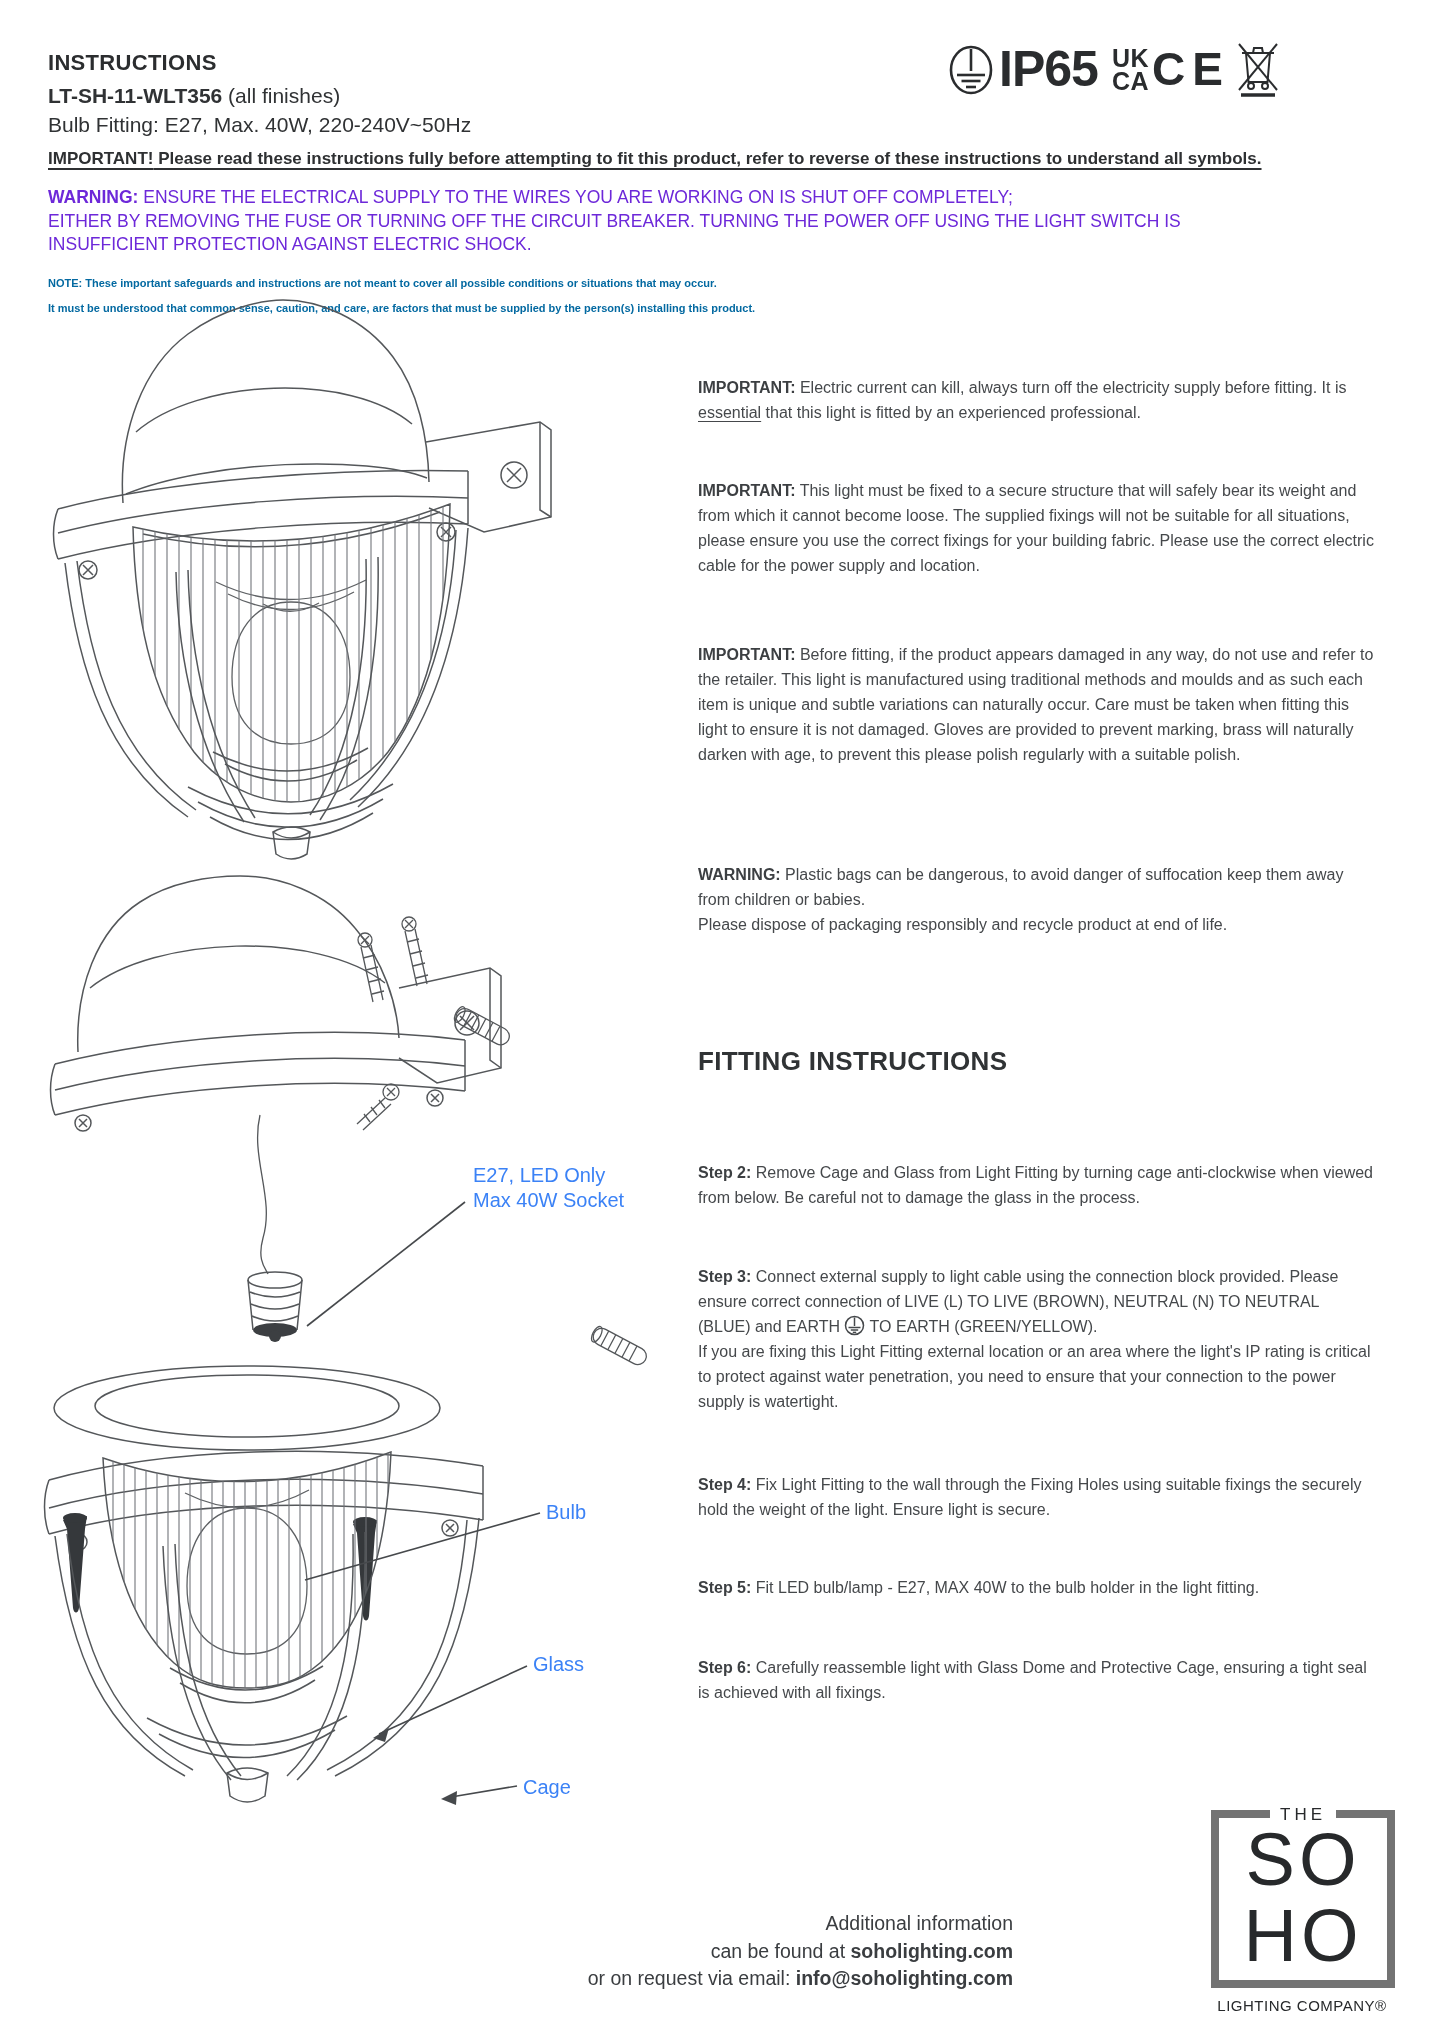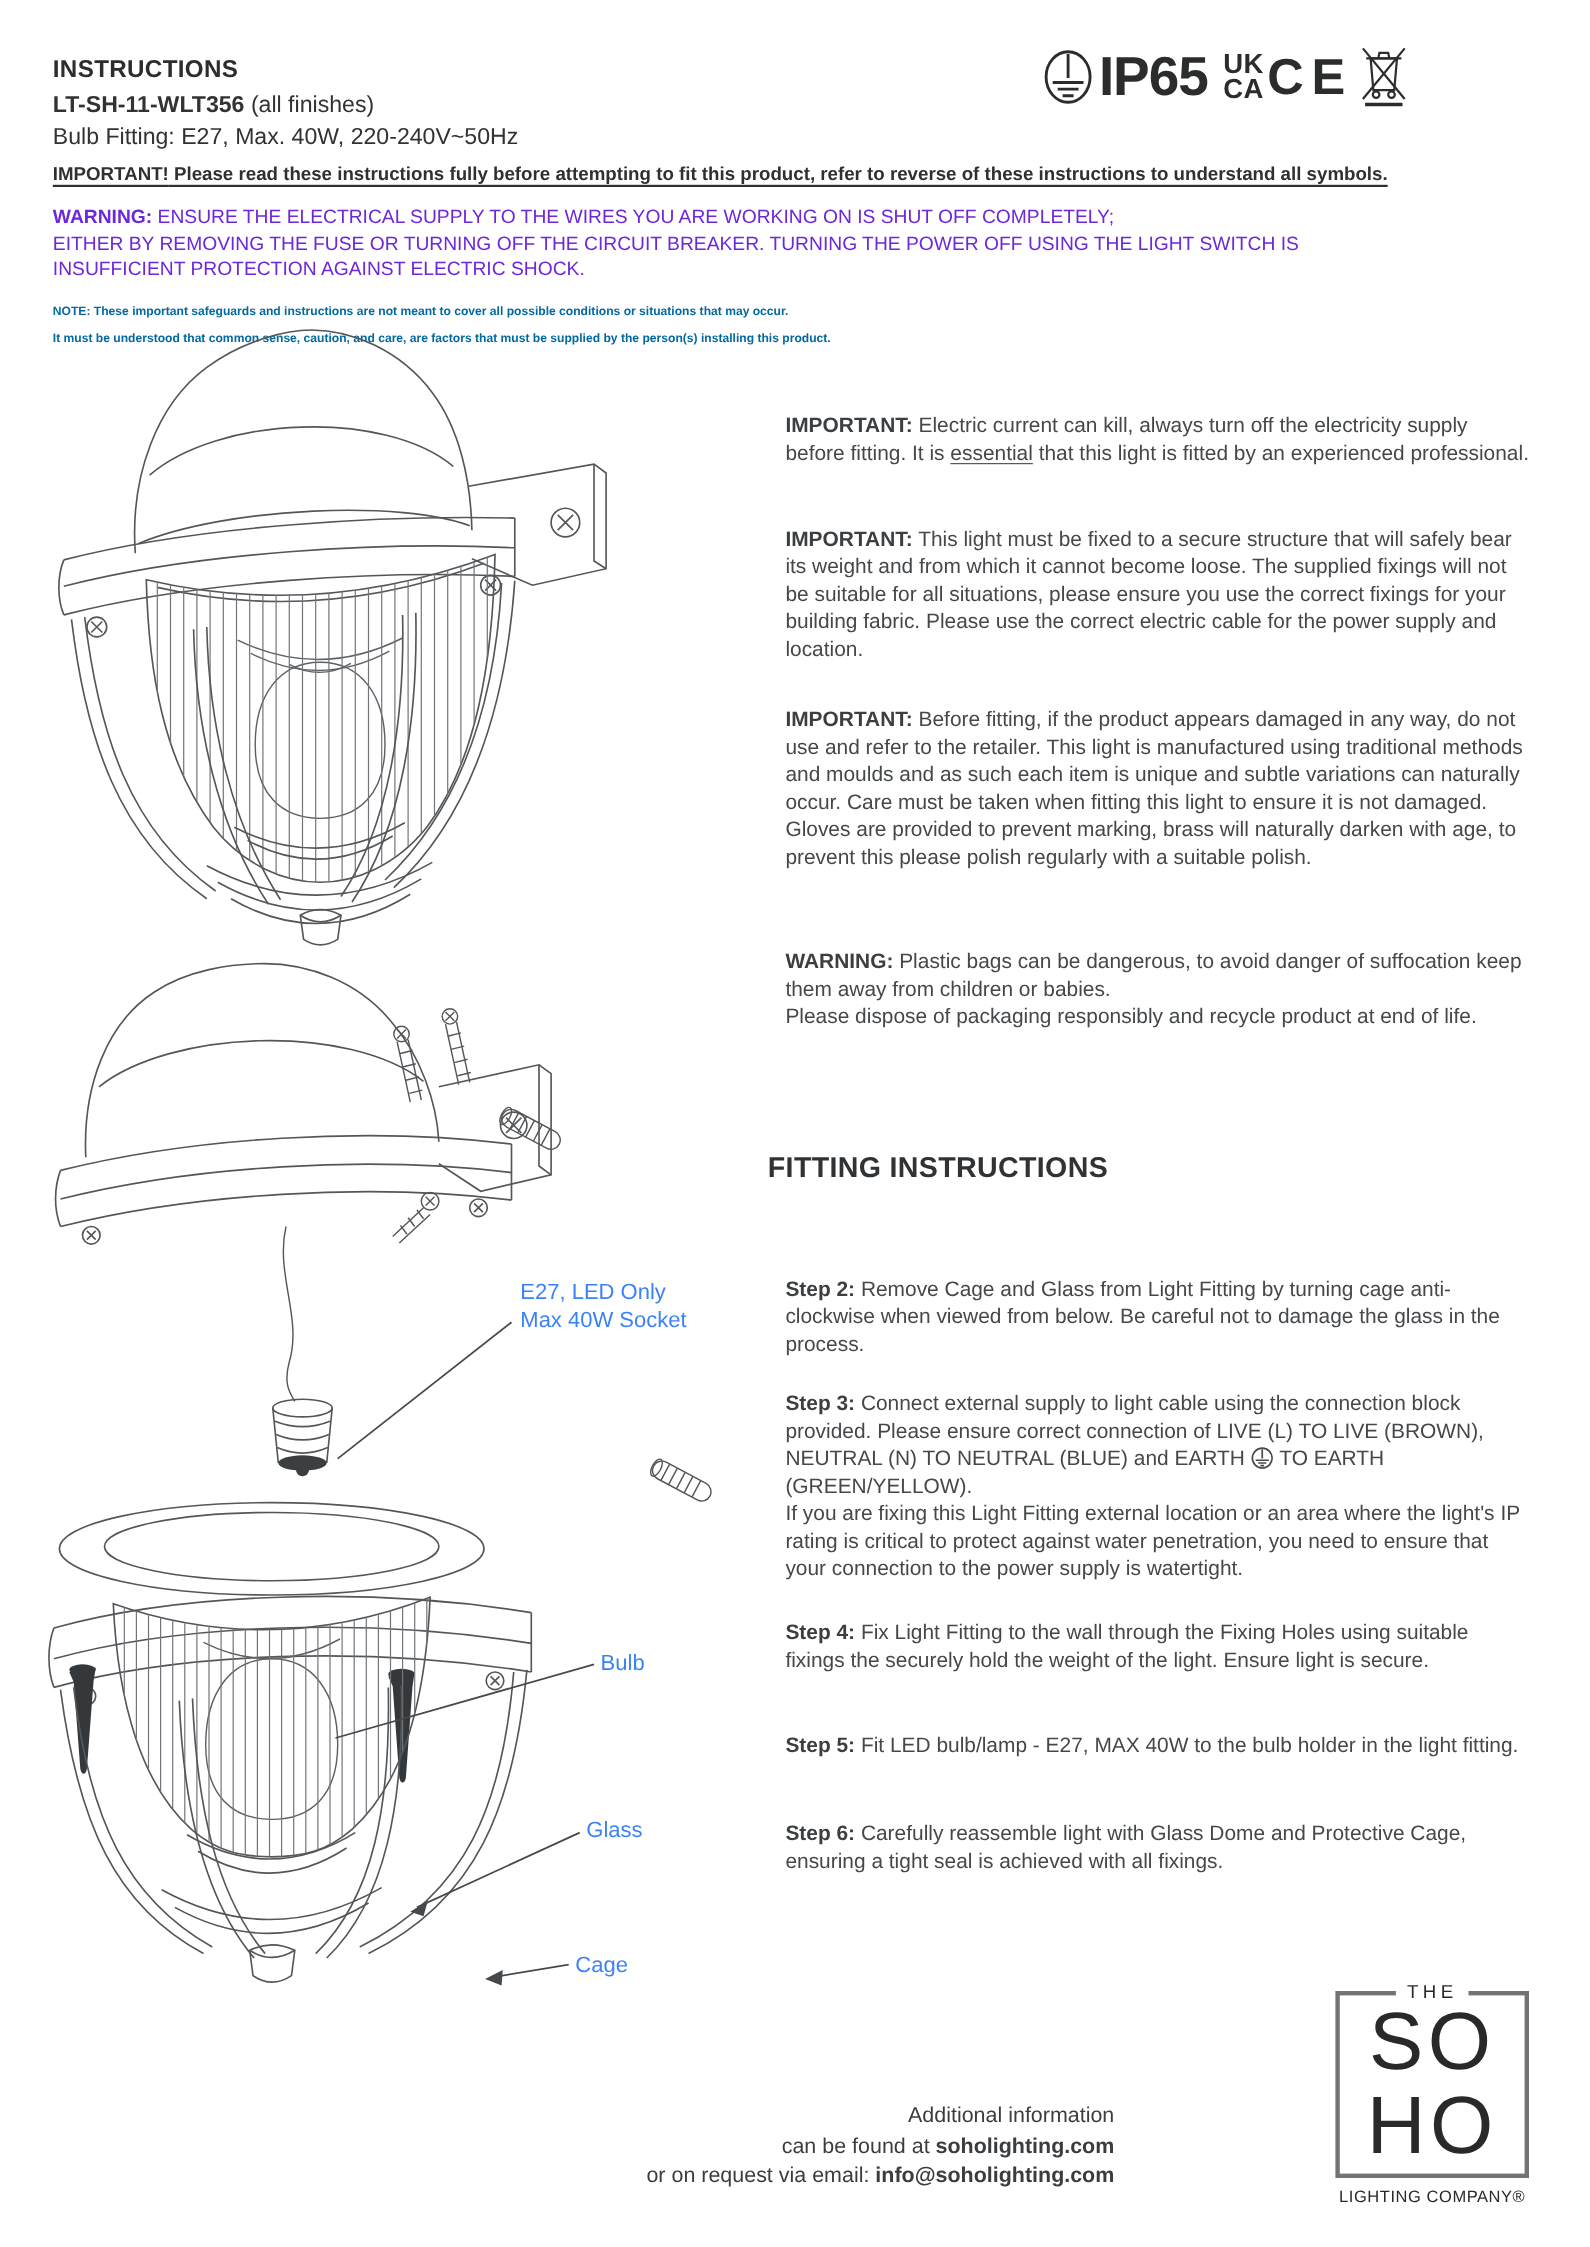--- a/index.html
+++ b/index.html
@@ -18,21 +18,21 @@
   .ce{left:1152px;top:42px;font-size:46px;font-weight:600;letter-spacing:7px;}
   
   .banner{left:48px;top:149px;font-size:17px;white-space:nowrap;color:#2e3032;
           text-decoration:underline;text-underline-offset:4px;text-decoration-thickness:1.5px;}
   .banner .lbl{font-weight:700;}
   .banner .txt{font-weight:700;}
   .warn-top{left:48px;top:186px;width:1330px;font-size:17.5px;line-height:23.5px;color:#6d28d9;}
   .warn-top .lbl{font-weight:700;}
   .note{left:48px;top:271px;width:1330px;font-size:11px;line-height:25px;font-weight:700;color:#0369a1;}
   
-  .rc{width:676px;font-size:19px;line-height:25px;color:#45484b;margin-left:16px;}
+  .rc{width:676px;font-size:16px;line-height:25px;color:#45484b;}
   .rc .lbl{font-weight:700;color:#3c3f42;}
   .rc .ul{text-decoration:underline;text-underline-offset:3px;}
   .p1{left:698px;top:375px;}
   .p2{left:698px;top:478px;}
   .p3{left:698px;top:642px;}
   .p4{left:698px;top:862px;}
   .fit-head{left:698px;top:1046px;font-size:26px;font-weight:700;color:#303335;letter-spacing:.3px;}
   .s1{left:698px;top:1105px;}
   .s2{left:698px;top:1160px;}
   .s3{left:698px;top:1264px;}
@@ -44,21 +44,21 @@
   .dlabel{font-size:20px;color:#3b82f6;line-height:25px;}
   .lab-socket{left:473px;top:1163px;}
   .lab-bulb{left:546px;top:1500px;}
   .lab-glass{left:533px;top:1652px;}
   .lab-cage{left:523px;top:1775px;}
   
   .footer{left:553px;top:1910px;width:460px;text-align:right;font-size:19.5px;line-height:27.5px;color:#3a3d40;}
   .footer b{font-weight:700;}
   
   .logo{left:1211px;top:1810px;width:182px;text-align:center;color:#27292b;}
-  .logo-box{position:relative;margin:0 auto;width:168px;height:162px;border:4px solid #737373;text-align:center;}
+  .logo-box{position:relative;margin:0 auto;width:168px;height:162px;border:8px solid #737373;text-align:center;}
   .logo-the{position:absolute;top:-13px;left:50%;transform:translateX(-50%);background:#fff;
             padding:0 10px;font-size:17px;letter-spacing:4px;font-weight:400;}
   .logo-soho{margin-top:4px;font-size:74px;line-height:76px;font-weight:400;letter-spacing:4px;}
   .logo-company{margin-top:9px;font-size:15px;letter-spacing:.5px;white-space:nowrap;}
   svg{display:block;}
   .draw path,.draw line,.draw ellipse,.draw circle,.draw rect{vector-effect:non-scaling-stroke;}
 </style>
 </head>
 <body>
 

